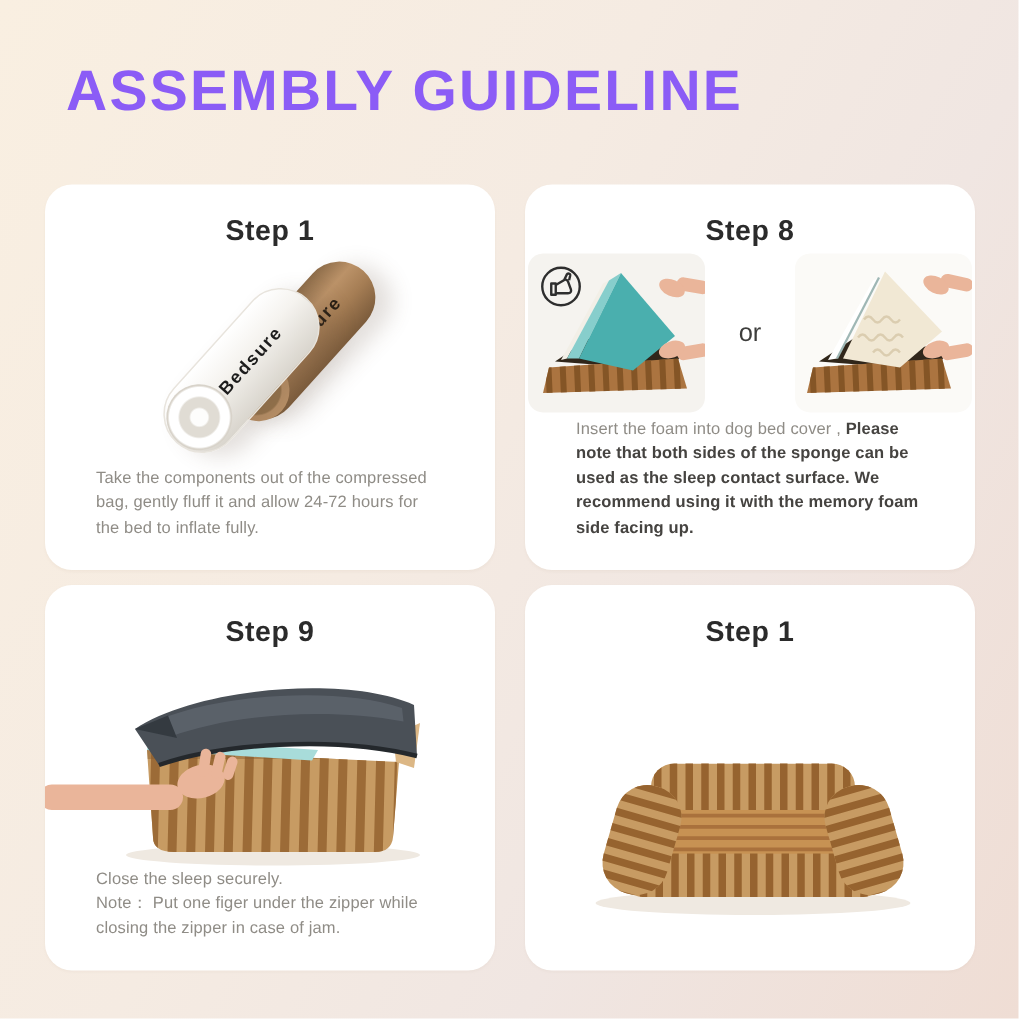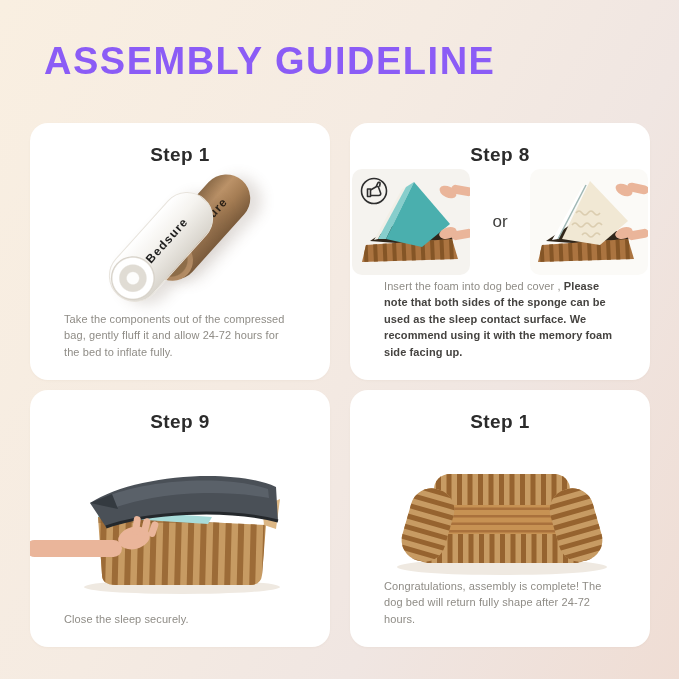--- a/index.html
+++ b/index.html
@@ -196,21 +196,21 @@
 
         <g fill="#eab59a">
           <rect x="-4" y="93" width="96" height="17" rx="8.5"></rect>
           <ellipse cx="104" cy="91" rx="16" ry="11" transform="rotate(-14 104 91)"></ellipse>
           <rect x="103" y="69" width="7" height="19" rx="3.5" transform="rotate(8 106 78)"></rect>
           <rect x="112" y="71" width="7" height="18" rx="3.5" transform="rotate(13 115 80)"></rect>
           <rect x="120" y="74" width="7" height="16" rx="3.5" transform="rotate(18 123 82)"></rect>
         </g>
       </svg>
     </div>
-    <div class="desc"><span>Close the sleep securely.</span><br></div>
+    <div class="desc"><span>Close the sleep securely.</span><br><span>Note： Put one figer under the zipper while closing the zipper in case of jam.</span></div>
   </div>
 
   <div class="card">
     <div class="step-title">Step 1</div>
     <div class="figure">
       <svg width="300" height="150" viewBox="0 0 300 150">
         <defs>
           <clipPath id="c4cush">
               <polygon points="92,72 212,72 232,116 72,116"></polygon>
             </clipPath>
@@ -247,16 +247,15 @@
         <g clip-path="url(#c4arml)">
           <rect x="50" y="52" width="56" height="86" fill="#c79b63" transform="rotate(16 78 95)"></rect>
           <path d="M78,58 L78,134" stroke="#96632f" stroke-width="50" stroke-dasharray="5 5.5" fill="none" transform="rotate(16 78 95)"></path>
         </g>
         <g clip-path="url(#c4armr)">
           <rect x="198" y="52" width="56" height="86" fill="#c79b63" transform="rotate(-16 226 95)"></rect>
           <path d="M226,58 L226,134" stroke="#96632f" stroke-width="50" stroke-dasharray="5 5.5" fill="none" transform="rotate(-16 226 95)"></path>
         </g>
       </svg>
     </div>
-    <div class="desc">Congratulations, assembly is complete! The dog bed will return fully shape after 24-72 hours.</div>
   </div>
 
 </div>
 
 </body></html>

